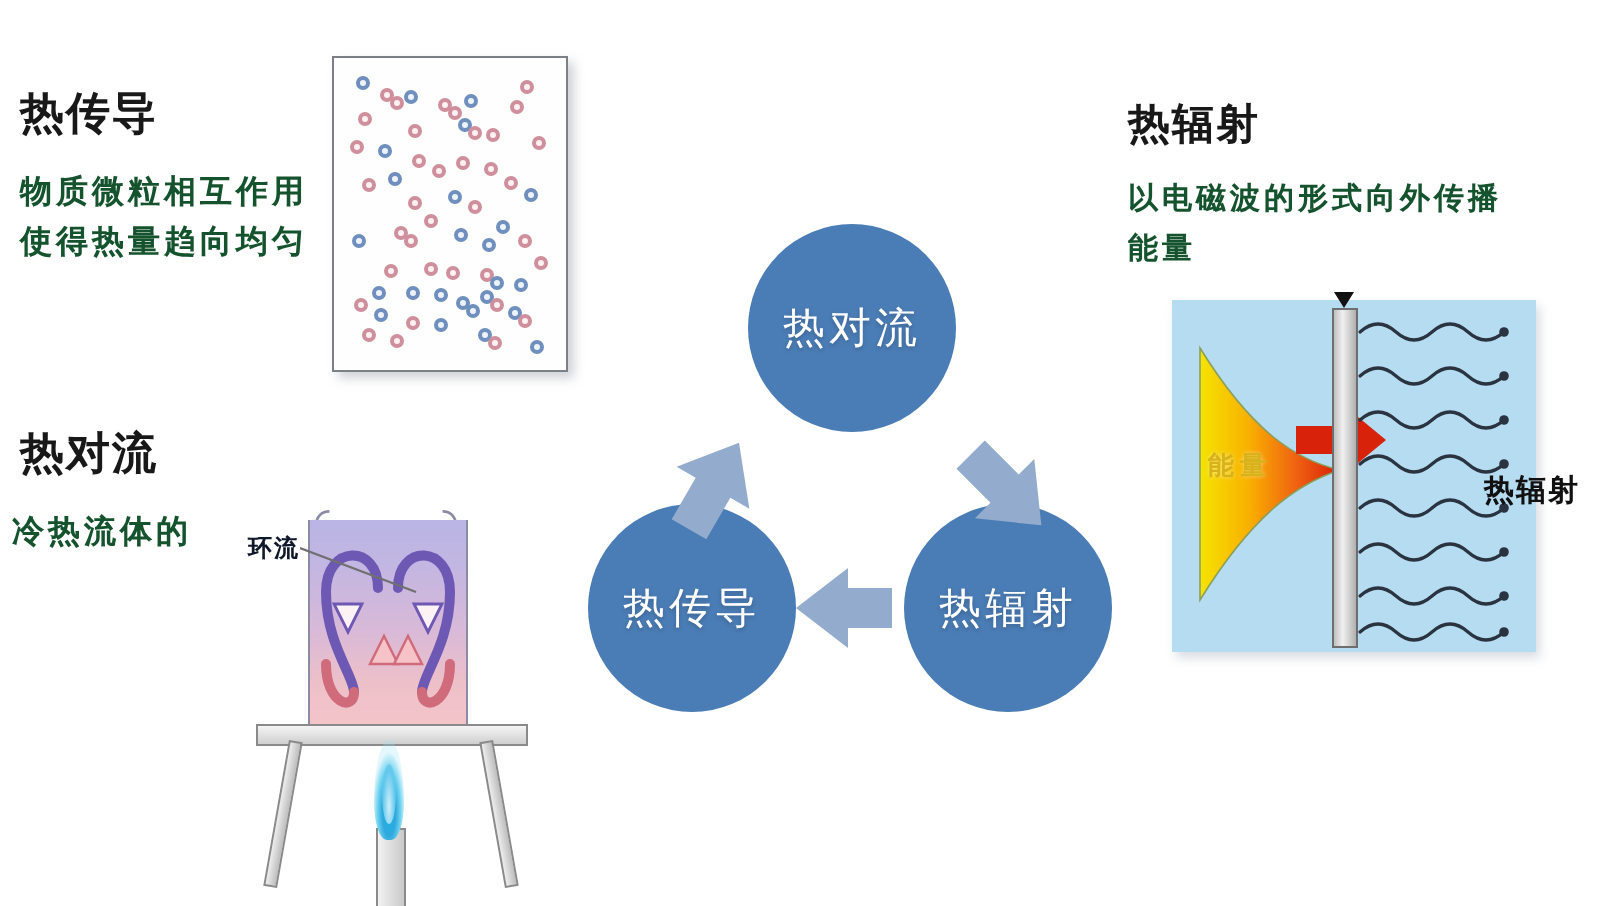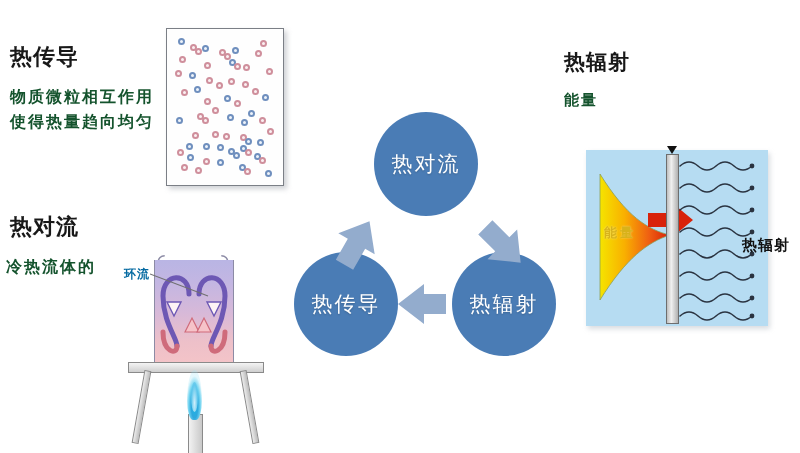--- a/index.html
+++ b/index.html
@@ -57,21 +57,21 @@
        border:1px solid #8a8a8a;width:5px;height:72px;top:126px;}
   #burner-tube{position:absolute;left:68px;top:170px;width:13px;height:44px;
     background:linear-gradient(to right,#f2f2f2,#c9c9c9);border:1px solid #8a8a8a;}
   #flame{position:absolute;left:67px;top:126px;width:15px;height:50px;
     background:radial-gradient(ellipse 55% 60% at 50% 72%,#19b7e8 0%,#2fa8dd 40%,#6fd3f0 70%,rgba(150,225,245,.25) 100%);
     border-radius:50% 50% 42% 42%/62% 62% 38% 38%;}
   #flame-core{position:absolute;left:71px;top:138px;width:7px;height:30px;
     background:radial-gradient(ellipse at 50% 70%,#cfeefb 0%,#63c8ec 60%,rgba(120,210,240,0) 100%);
     border-radius:50%;}
 
-  #huanliu-label{left:124px;top:266px;font-size:12px;font-weight:bold;color:#0369a1;
+  #huanliu-label{left:124px;top:266px;font-size:12px;font-weight:bold;color:#0f172a;
     font-family:"Liberation Sans","DejaVu Sans",sans-serif;letter-spacing:1px;}
 
   
   .circle{
     position:absolute;border-radius:50%;
     background:#4a7cb5;
     display:flex;align-items:center;justify-content:center;
     color:#fff;font-size:21px;letter-spacing:2px;
     font-family:"Liberation Sans","DejaVu Sans",sans-serif;
     text-shadow:0 1px 2px rgba(0,0,0,.20);
@@ -234,20 +234,21 @@
 </svg>
 
 <svg class="arrow-svg" style="left:326px;top:212px;" width="62" height="62" viewBox="0 0 62 62">
   <g transform="rotate(30 31 31)">
     <polygon points="31,6 52,32 41,32 41,56 21,56 21,32 10,32" fill="#93accd"></polygon>
   </g>
 </svg>
 
 <div class="abs hd" id="rad-head">热辐射</div>
 <div class="abs bd" id="rad-body">
+  <div>以电磁波的形式向外传播</div>
   <div>能量</div>
 </div>
 
 <div class="abs" id="rad-panel">
   <svg id="rad-cone" width="78" height="130" viewBox="0 0 78 130">
     <defs>
       <linearGradient id="gcone" x1="0" y1="0" x2="1" y2="0">
         <stop offset="0%" stop-color="#f5e400"></stop>
         <stop offset="35%" stop-color="#f9b000"></stop>
         <stop offset="70%" stop-color="#ef5f12"></stop>

